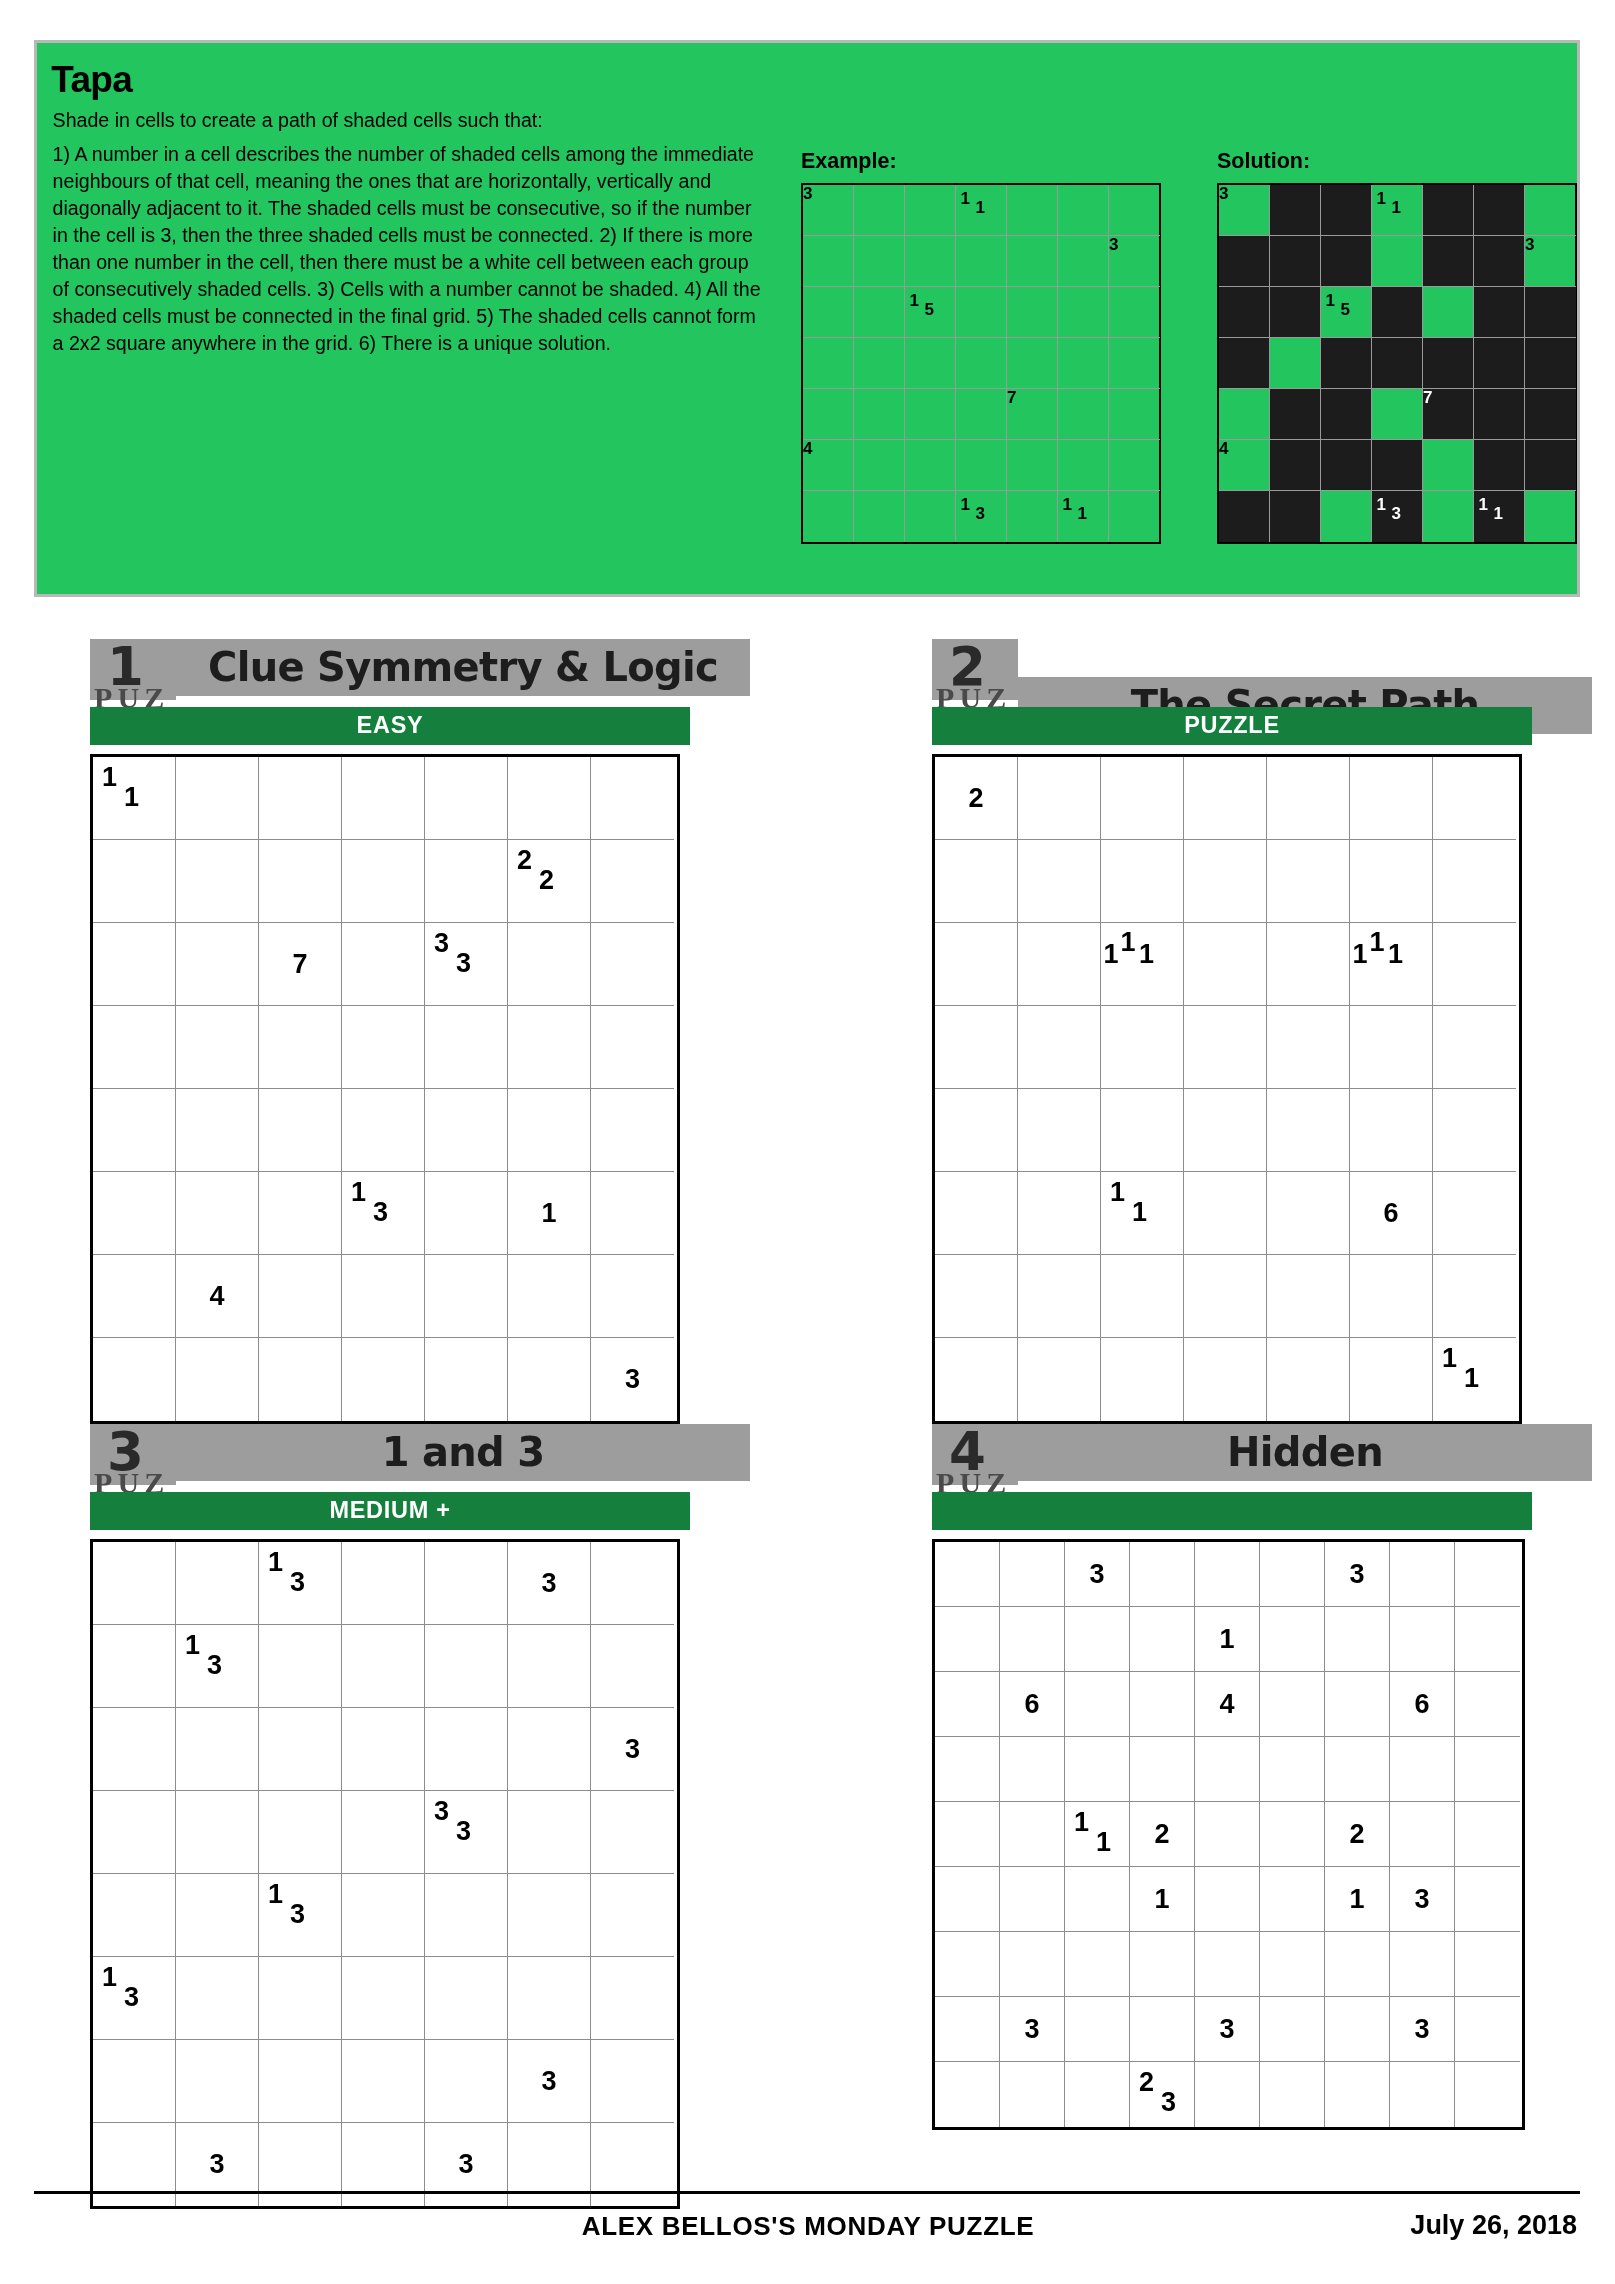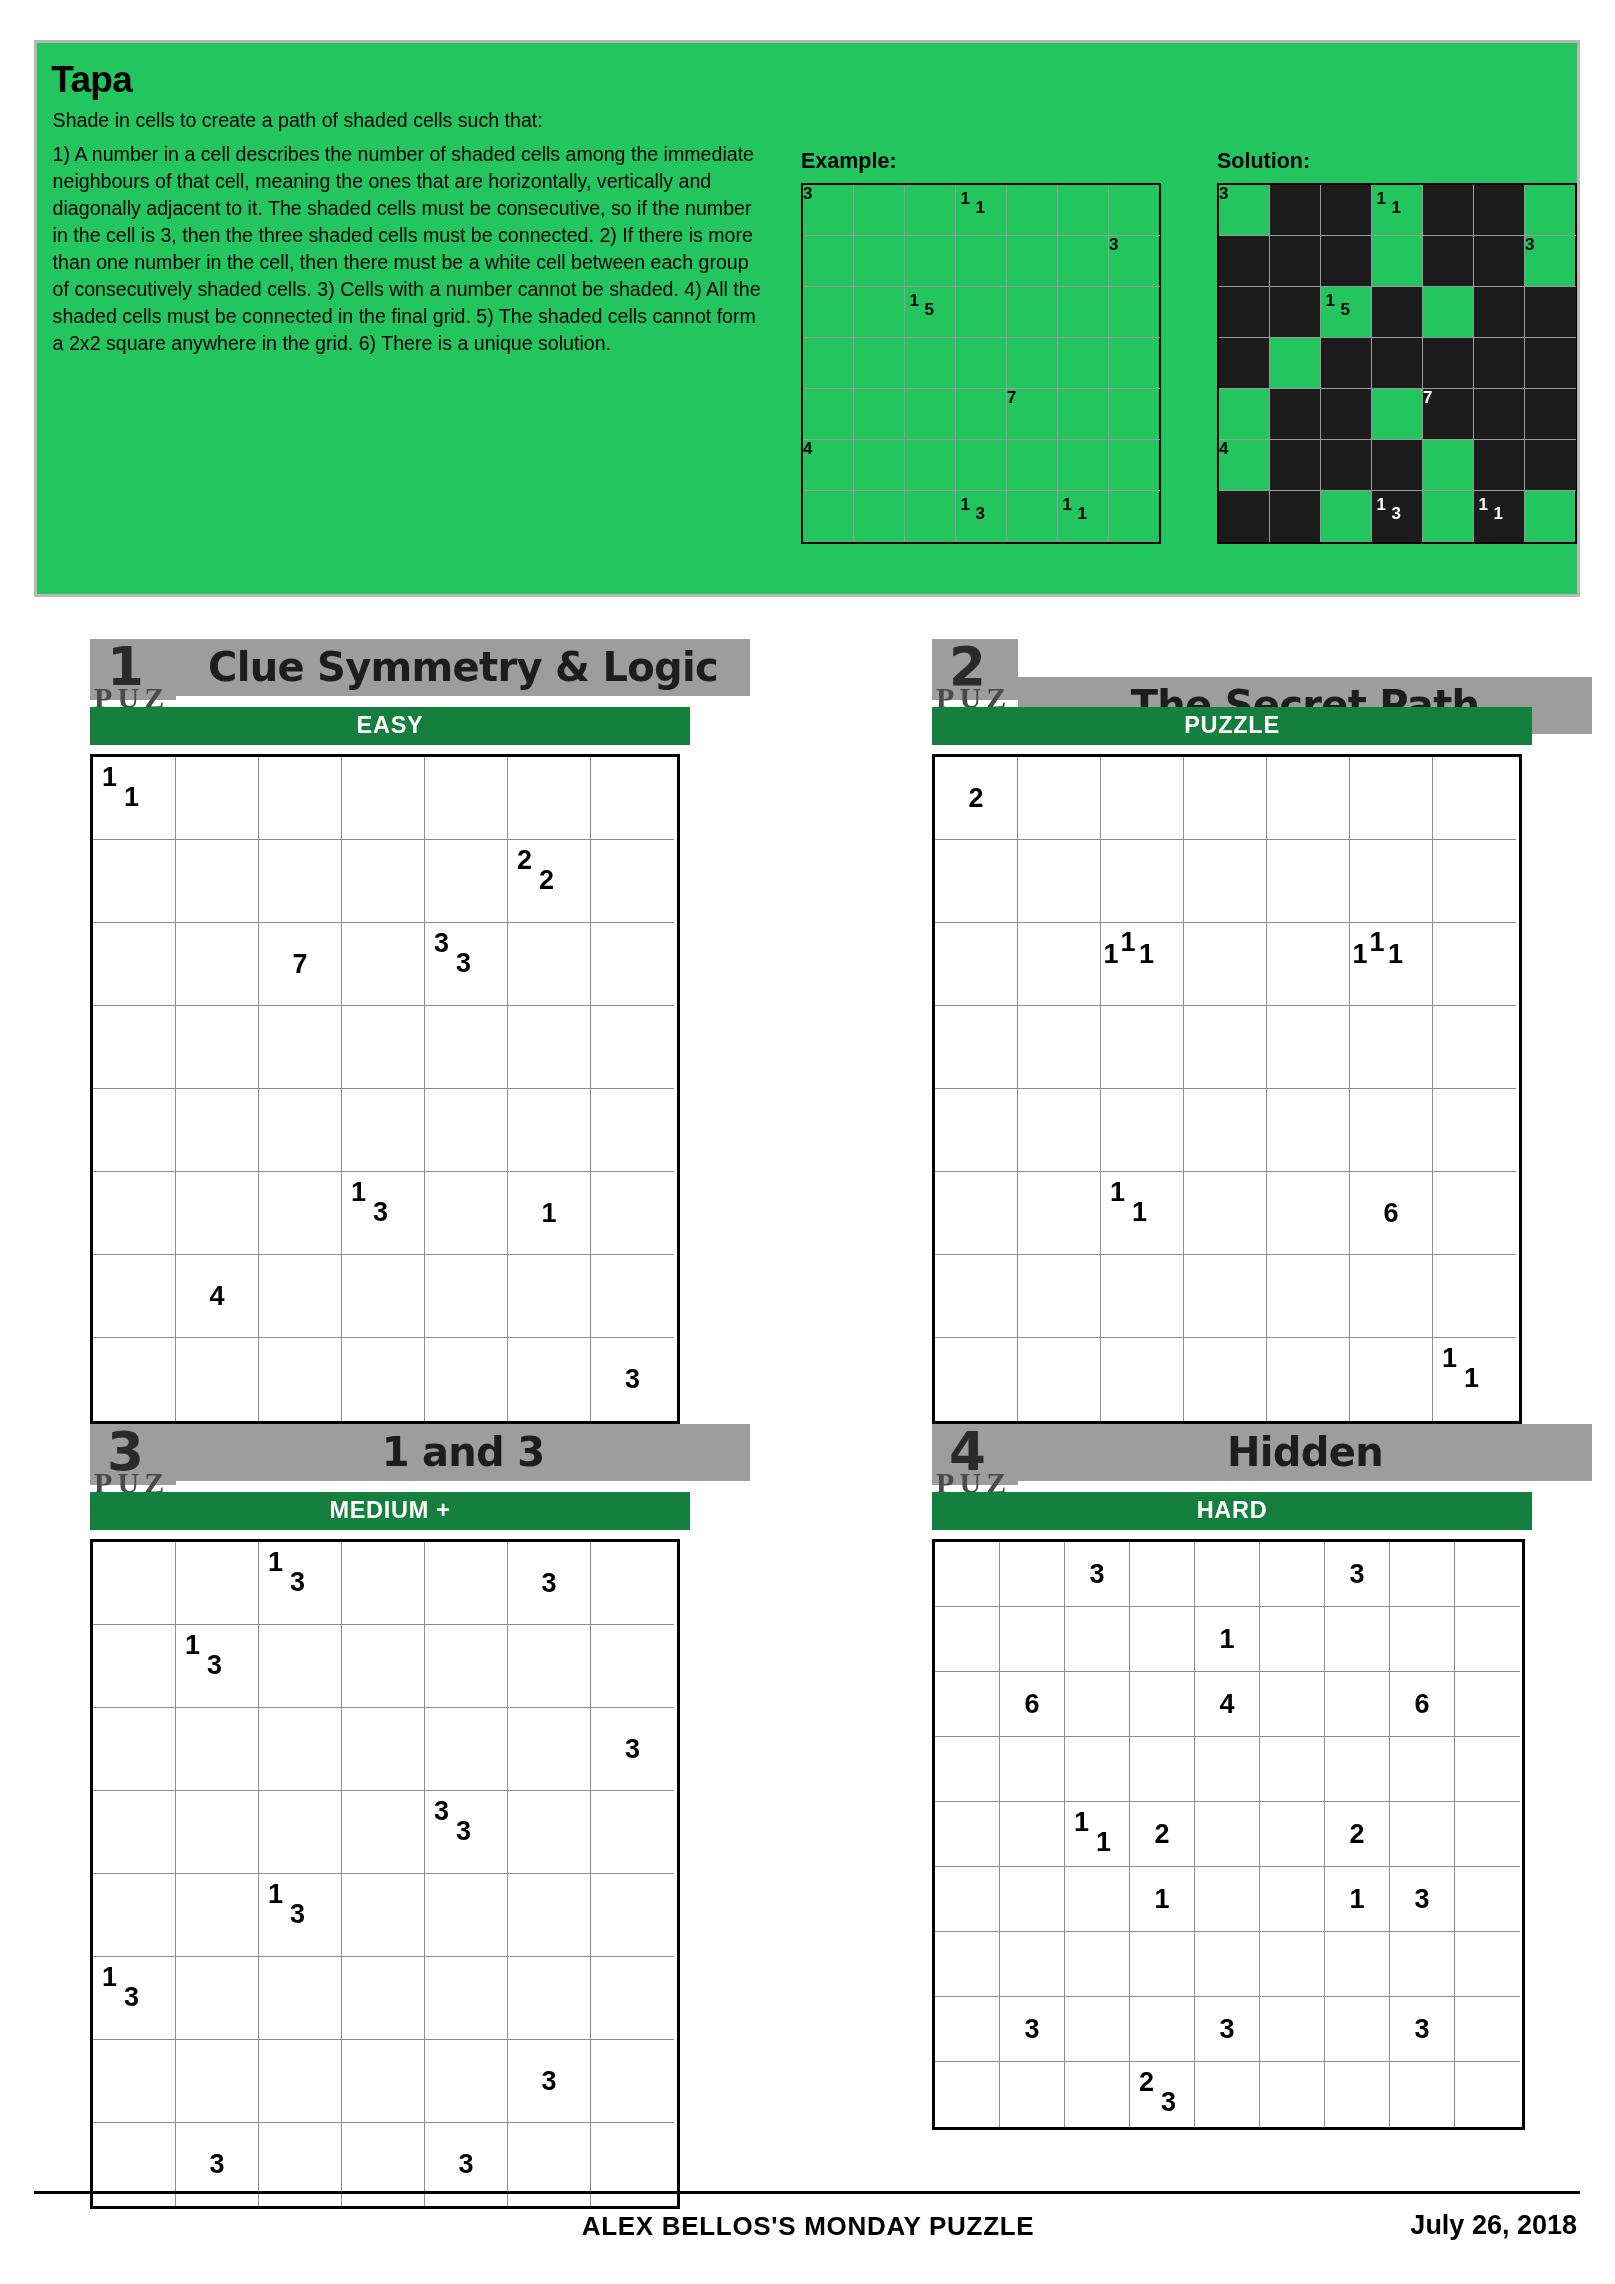--- a/index.html
+++ b/index.html
@@ -514,21 +514,20 @@
       <div class="pz-title-shadow" style="left:91px;width:574px;"></div>
       <div class="pz-num-tab"></div>
       <div class="pz-num">4</div>
       <div class="pz-puz">PUZ</div>
       <div class="pz-title-bar" style="width:574px;">
         <div class="pz-title">Hidden</div>
       </div>
     </div>
     <div class="pz-diff-bar" style="width:600px;">
       <div class="pz-diff-shadow"></div>
-      <div class="pz-diff">HARD</div>
     </div>
     <div class="grid" id="grid-puzzle4" style="width: 587px; grid-template-columns: repeat(9, 65px); grid-template-rows: repeat(9, 65px);">
         <div class="c"></div>
         <div class="c"></div>
         <div class="c">
           <span class="clue single">3</span>
         </div>
         <div class="c"></div>
         <div class="c"></div>
         <div class="c"></div>

